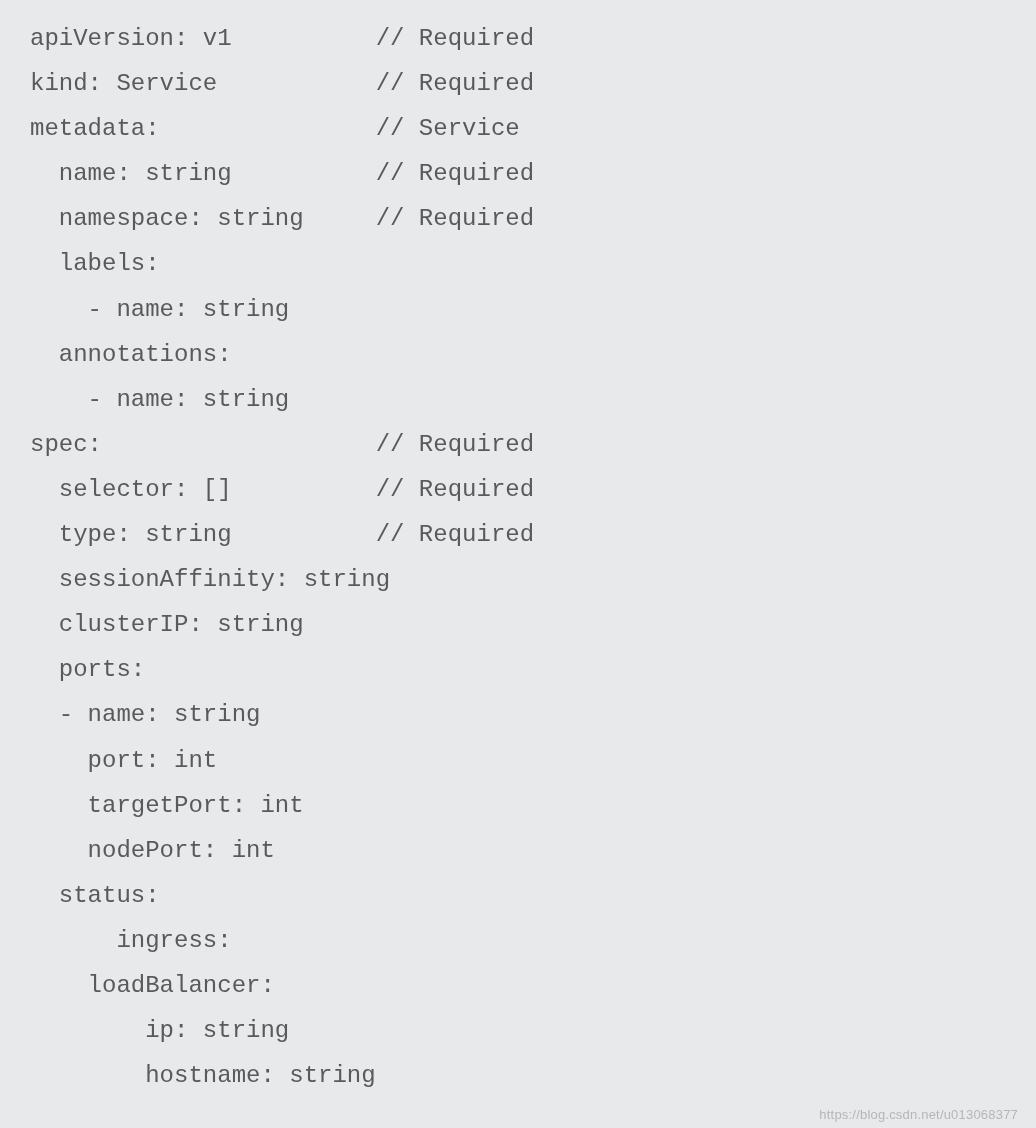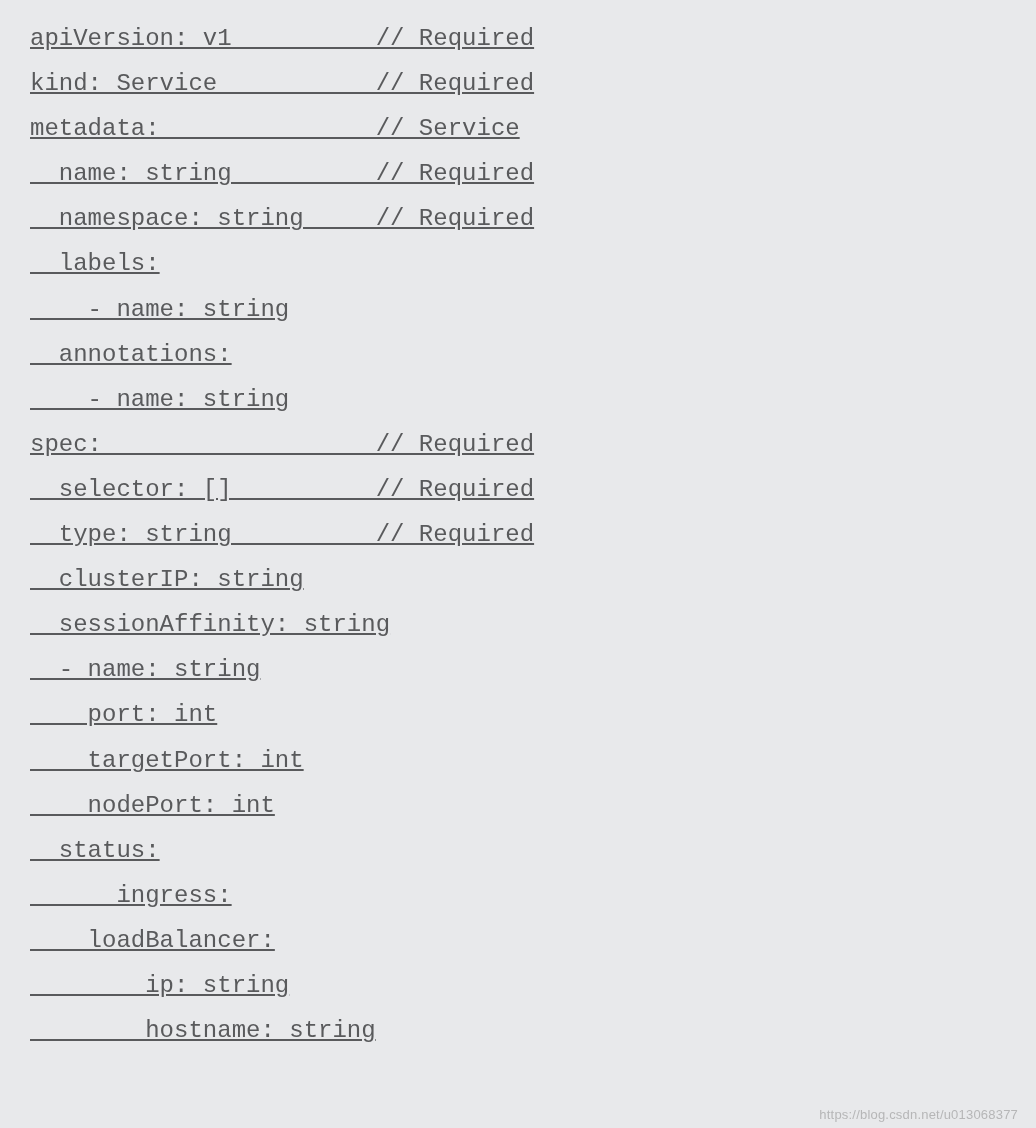--- a/index.html
+++ b/index.html
@@ -10,21 +10,20 @@
     font-family:"Courier New",Courier,monospace;
     font-size:24px;
     color:#595a5c;
     position:relative;
     box-sizing:border-box;
     padding:16px 0 0 30px;
   }
   .line{
     line-height:45.1px;
     white-space:pre;
-    text-decoration:underline;
   }
   .watermark{
     position:absolute;
     right:18px;
     bottom:6px;
     font-family:Arial,Helvetica,sans-serif;
     font-size:13px;
     color:rgba(140,140,140,0.55);
     letter-spacing:0.2px;
   }
@@ -38,22 +37,23 @@
     <div class="line"><span>metadata:               // Service</span></div>
     <div class="line"><span>  name: string          // Required</span></div>
     <div class="line"><span>  namespace: string     // Required</span></div>
     <div class="line"><span>  labels:</span></div>
     <div class="line"><span>    - name: string</span></div>
     <div class="line"><span>  annotations:</span></div>
     <div class="line"><span>    - name: string</span></div>
     <div class="line"><span>spec:                   // Required</span></div>
     <div class="line"><span>  selector: []          // Required</span></div>
     <div class="line"><span>  type: string          // Required</span></div>
+    <div class="line"><span>  sessionAffinity: string</span></div>
     <div class="line"><span>  clusterIP: string</span></div>
-    <div class="line"><span>  sessionAffinity: string</span></div>
+    <div class="line"><span>  ports:</span></div>
     <div class="line"><span>  - name: string</span></div>
     <div class="line"><span>    port: int</span></div>
     <div class="line"><span>    targetPort: int</span></div>
     <div class="line"><span>    nodePort: int</span></div>
     <div class="line"><span>  status:</span></div>
     <div class="line"><span>      ingress:</span></div>
     <div class="line"><span>    loadBalancer:</span></div>
     <div class="line"><span>        ip: string</span></div>
     <div class="line"><span>        hostname: string</span></div>
   </div>

